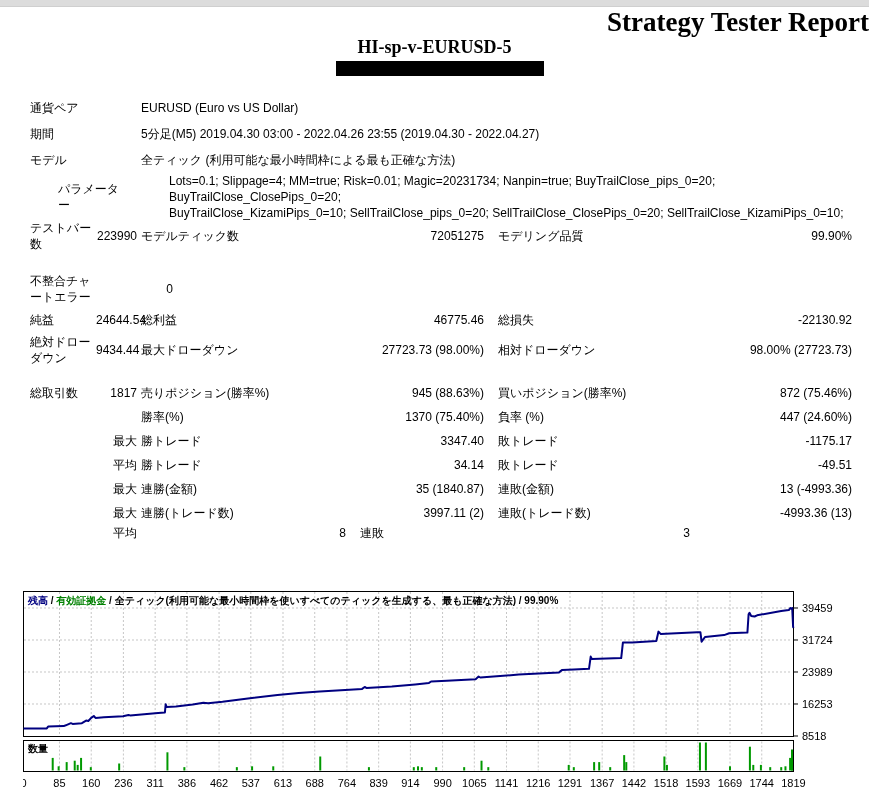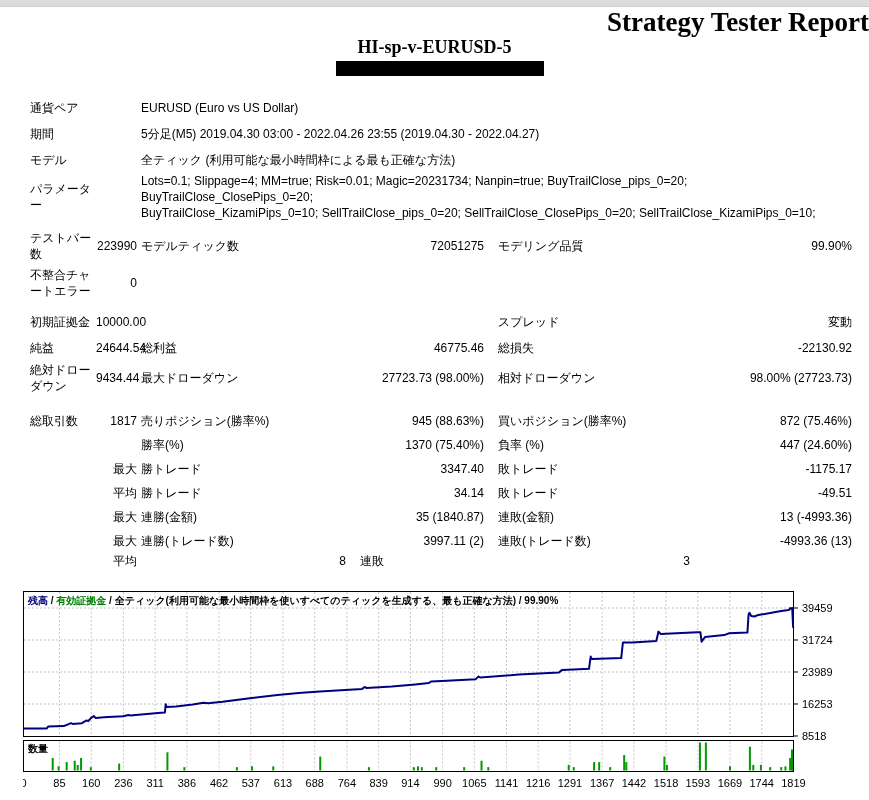--- a/index.html
+++ b/index.html
@@ -41,51 +41,43 @@
     <div class="row" style="height: 26px;">
       <div class="cA">期間</div>
       <div class="cB"></div>
       <div class="spanval">5分足(M5) 2019.04.30 03:00 - 2022.04.26 23:55 (2019.04.30 - 2022.04.27)</div>
     </div>
     <div class="row" style="height: 26px;">
       <div class="cA">モデル</div>
       <div class="cB"></div>
       <div class="spanval">全ティック (利用可能な最小時間枠による最も正確な方法)</div>
     </div>
-    <div class="row" style="height: 44px;">
+    <div class="row" style="height: 44px; margin-left: 28px;">
       <div class="cA">パラメーター</div>
       <div class="cB"></div>
       <div class="spanval">Lots=0.1; Slippage=4; MM=true; Risk=0.01; Magic=20231734; Nanpin=true; BuyTrailClose_pips_0=20; BuyTrailClose_ClosePips_0=20;
 BuyTrailClose_KizamiPips_0=10; SellTrailClose_pips_0=20; SellTrailClose_ClosePips_0=20; SellTrailClose_KizamiPips_0=10;</div>
     </div>
-    <div class="row" style="height: 38px; margin-top: 10px;">
+    <div class="row" style="height: 38px; margin-top: 0px;">
       <div class="cA">テストバー
 数</div>
       <div class="cB">223990</div>
       <div class="cC">モデルティック数</div>
       <div class="cD">72051275</div>
       <div class="cE">モデリング品質</div>
       <div class="cF">99.90%</div>
     </div>
-    <div class="row" style="height: 36px; margin-top: 0px;">
+    <div class="row" style="height: 36px; margin-top: 16px; gap: 36px;">
       <div class="cA">不整合チャ
 ートエラー</div>
       <div class="cB">0</div>
       <div class="cC"></div>
       <div class="cD"></div>
       <div class="cE"></div>
       <div class="cF"></div>
-    </div>
-    <div class="row" style="height: 26px; margin-top: 8px;">
-      <div class="cA">初期証拠金</div>
-      <div class="cB">10000.00</div>
-      <div class="cC"></div>
-      <div class="cD"></div>
-      <div class="cE">スプレッド</div>
-      <div class="cF">変動</div>
     </div>
     <div class="row" style="height: 26px; margin-top: 0px;">
       <div class="cA">純益</div>
       <div class="cB">24644.54</div>
       <div class="cC">総利益</div>
       <div class="cD">46775.46</div>
       <div class="cE">総損失</div>
       <div class="cF">-22130.92</div>
     </div>
     <div class="row" style="height: 34px; margin-top: 0px;">

